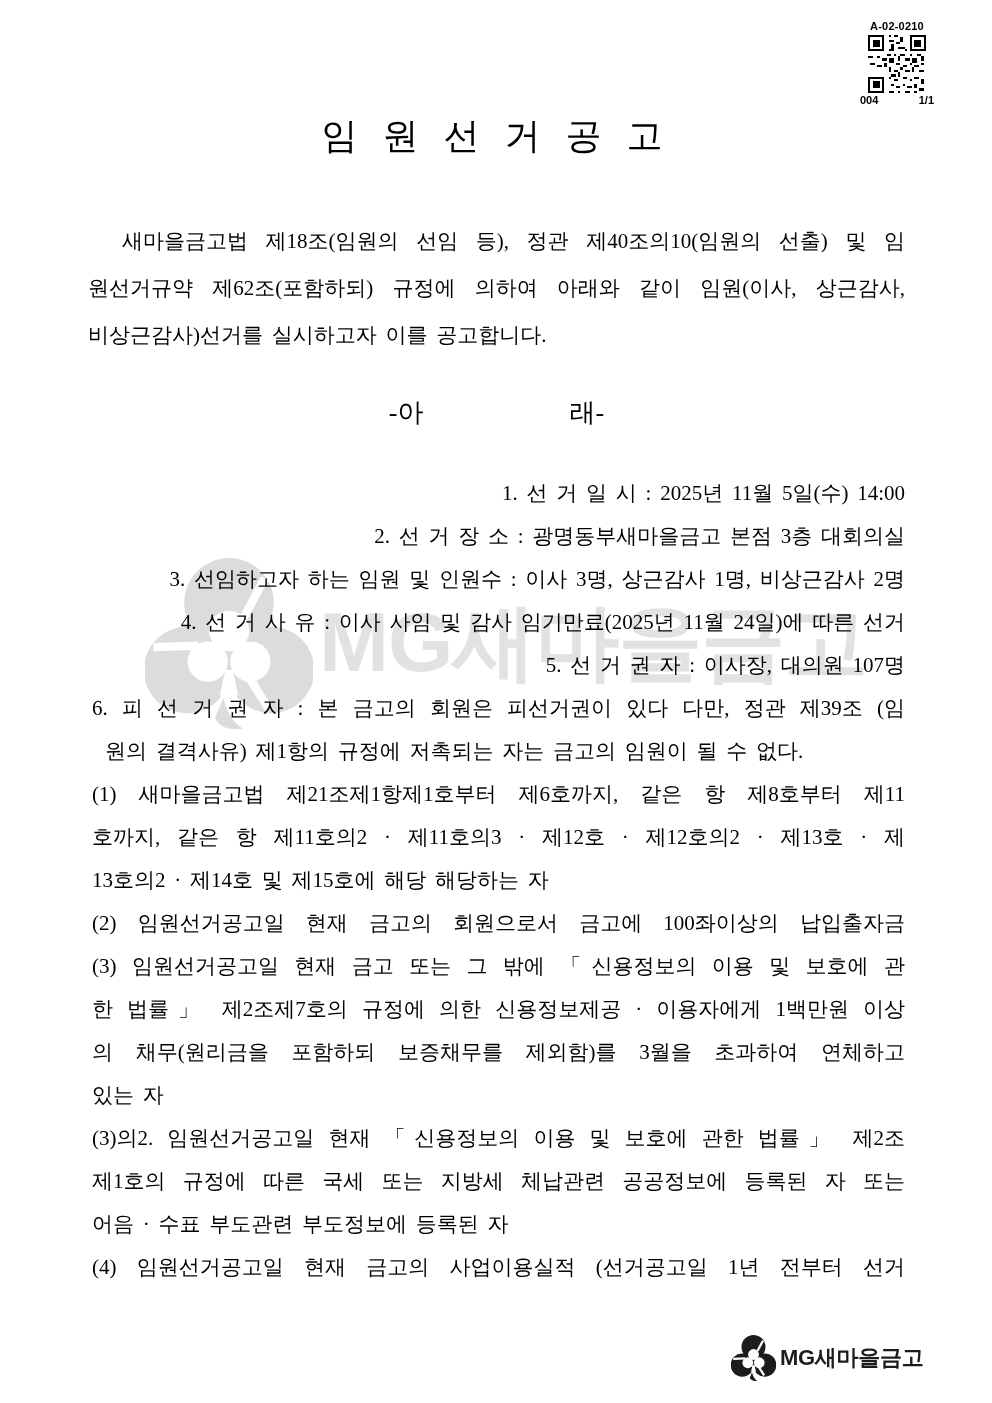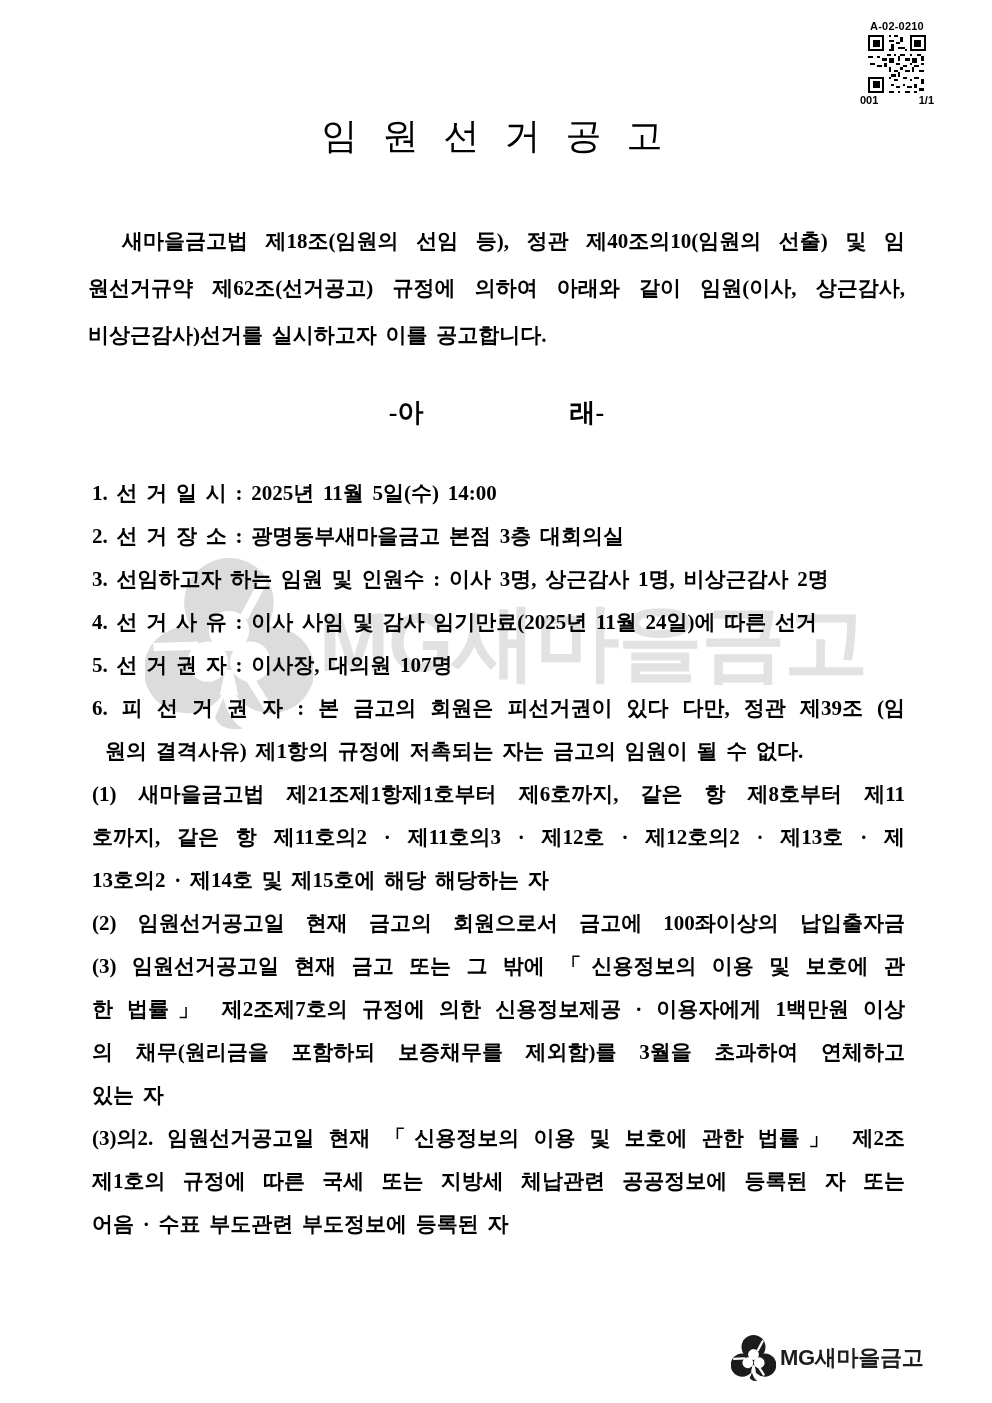--- a/index.html
+++ b/index.html
@@ -16,29 +16,29 @@
   .qr-code-label { font-size:11px; font-weight:700; letter-spacing:.2px; }
   .qr-svg { display:block; width:58px; height:58px; margin:3px auto 1px auto; shape-rendering:crispEdges; }
   .qr-nums { display:flex; justify-content:space-between; padding:0 2px; font-size:11px; font-weight:700; }
   
   .title {
     position:relative; z-index:1; margin:0; padding-top:112px;
     text-align:center; font-size:36px; line-height:48px; font-weight:400;
     letter-spacing:8px; white-space:nowrap;
   }
   
-  .body-col { position:relative; z-index:1; padding:58px 87px 0 88px;font-weight:bold; }
+  .body-col { position:relative; z-index:1; padding:58px 87px 0 88px; }
   .line { font-size:21px; line-height:43px; word-spacing:3.5px; white-space:nowrap; }
   .intro-line { line-height:47px; }
   .fill { white-space:normal; word-spacing:normal; text-align:justify; text-align-last:justify; }
   .indent { text-indent:34px; }
   .ahrae { margin-top:30px; line-height:47px; font-size:26px; text-align:center; white-space:nowrap; }
   .ahrae .gap { display:inline-block; width:146px; }
   .items { margin-top:36px; }
-  .item-line { margin-left:4px; }
+  .item-line { margin-left:4px;text-align:right; }
   .cont-line { margin-left:17px; }
   .sub-line  { margin-left:4px; }
   
   .watermark {
     position:absolute; left:145px; top:550px; z-index:0;
     display:flex; align-items:center; pointer-events:none;
   }
   .watermark .clover { width:168px; height:184px; color:#dcdcdc; }
   .watermark-text {
     font-family:"Liberation Sans","DejaVu Sans",sans-serif; font-weight:700;
@@ -148,37 +148,37 @@
         <rect x="17" y="22" width="2" height="1"></rect>
           <rect x="20" y="21" width="1" height="2"></rect>
           <rect x="22" y="23" width="2" height="1"></rect>
         <rect x="9" y="24" width="2" height="1"></rect>
           <rect x="13" y="24" width="1" height="1"></rect>
           <rect x="16" y="24" width="2" height="1"></rect>
           <rect x="20" y="24" width="1" height="1"></rect>
       </g>
     </svg>
     <div class="qr-nums">
-      <span>001</span>
+      <span>004</span>
       <span>1/1</span>
     </div>
   </div>
 
   <div class="watermark">
     <svg class="clover">
         <use href="#mg-clover"></use>
       </svg>
     <span class="watermark-text">MG새마을금고</span>
   </div>
 
   <h1 class="title">임 원 선 거 공 고</h1>
 
   <div class="body-col">
     <div class="line intro-line fill indent">새마을금고법 제18조(임원의 선임 등), 정관 제40조의10(임원의 선출) 및 임</div>
-    <div class="line intro-line fill">원선거규약 제62조(선거공고) 규정에 의하여 아래와 같이 임원(이사, 상근감사,</div>
+    <div class="line intro-line fill">원선거규약 제62조(포함하되) 규정에 의하여 아래와 같이 임원(이사, 상근감사,</div>
     <div class="line intro-line">비상근감사)선거를 실시하고자 이를 공고합니다.</div>
 
     <div class="ahrae">
       <span>-아</span><span class="gap"></span><span>래-</span>
     </div>
 
     <div class="items">
       <div class="line item-line">1. 선 거 일 시 : 2025년 11월 5일(수) 14:00</div>
       <div class="line item-line">2. 선 거 장 소 : 광명동부새마을금고 본점 3층 대회의실</div>
       <div class="line item-line">3. 선임하고자 하는 임원 및 인원수 : 이사 3명, 상근감사 1명, 비상근감사 2명</div>
@@ -191,20 +191,21 @@
       <div class="line sub-line fill">호까지, 같은 항 제11호의2 · 제11호의3 · 제12호 · 제12호의2 · 제13호 · 제</div>
       <div class="line sub-line">13호의2 · 제14호 및 제15호에 해당 해당하는 자</div>
       <div class="line sub-line fill">(2) 임원선거공고일 현재 금고의 회원으로서 금고에 100좌이상의 납입출자금</div>
       <div class="line sub-line fill">(3) 임원선거공고일 현재 금고 또는 그 밖에 「신용정보의 이용 및 보호에 관</div>
       <div class="line sub-line fill">한 법률」 제2조제7호의 규정에 의한 신용정보제공 · 이용자에게 1백만원 이상</div>
       <div class="line sub-line fill">의 채무(원리금을 포함하되 보증채무를 제외함)를 3월을 초과하여 연체하고</div>
       <div class="line sub-line">있는 자</div>
       <div class="line sub-line fill">(3)의2. 임원선거공고일 현재 「신용정보의 이용 및 보호에 관한 법률」 제2조</div>
       <div class="line sub-line fill">제1호의 규정에 따른 국세 또는 지방세 체납관련 공공정보에 등록된 자 또는</div>
       <div class="line sub-line">어음 · 수표 부도관련 부도정보에 등록된 자</div>
+      <div class="line sub-line fill">(4) 임원선거공고일 현재 금고의 사업이용실적 (선거공고일 1년 전부터 선거</div>
     </div>
   </div>
 
   <div class="footer-logo">
     <svg class="clover">
         <use href="#mg-clover"></use>
       </svg>
     <span class="footer-brand">MG새마을금고</span>
   </div>
 

